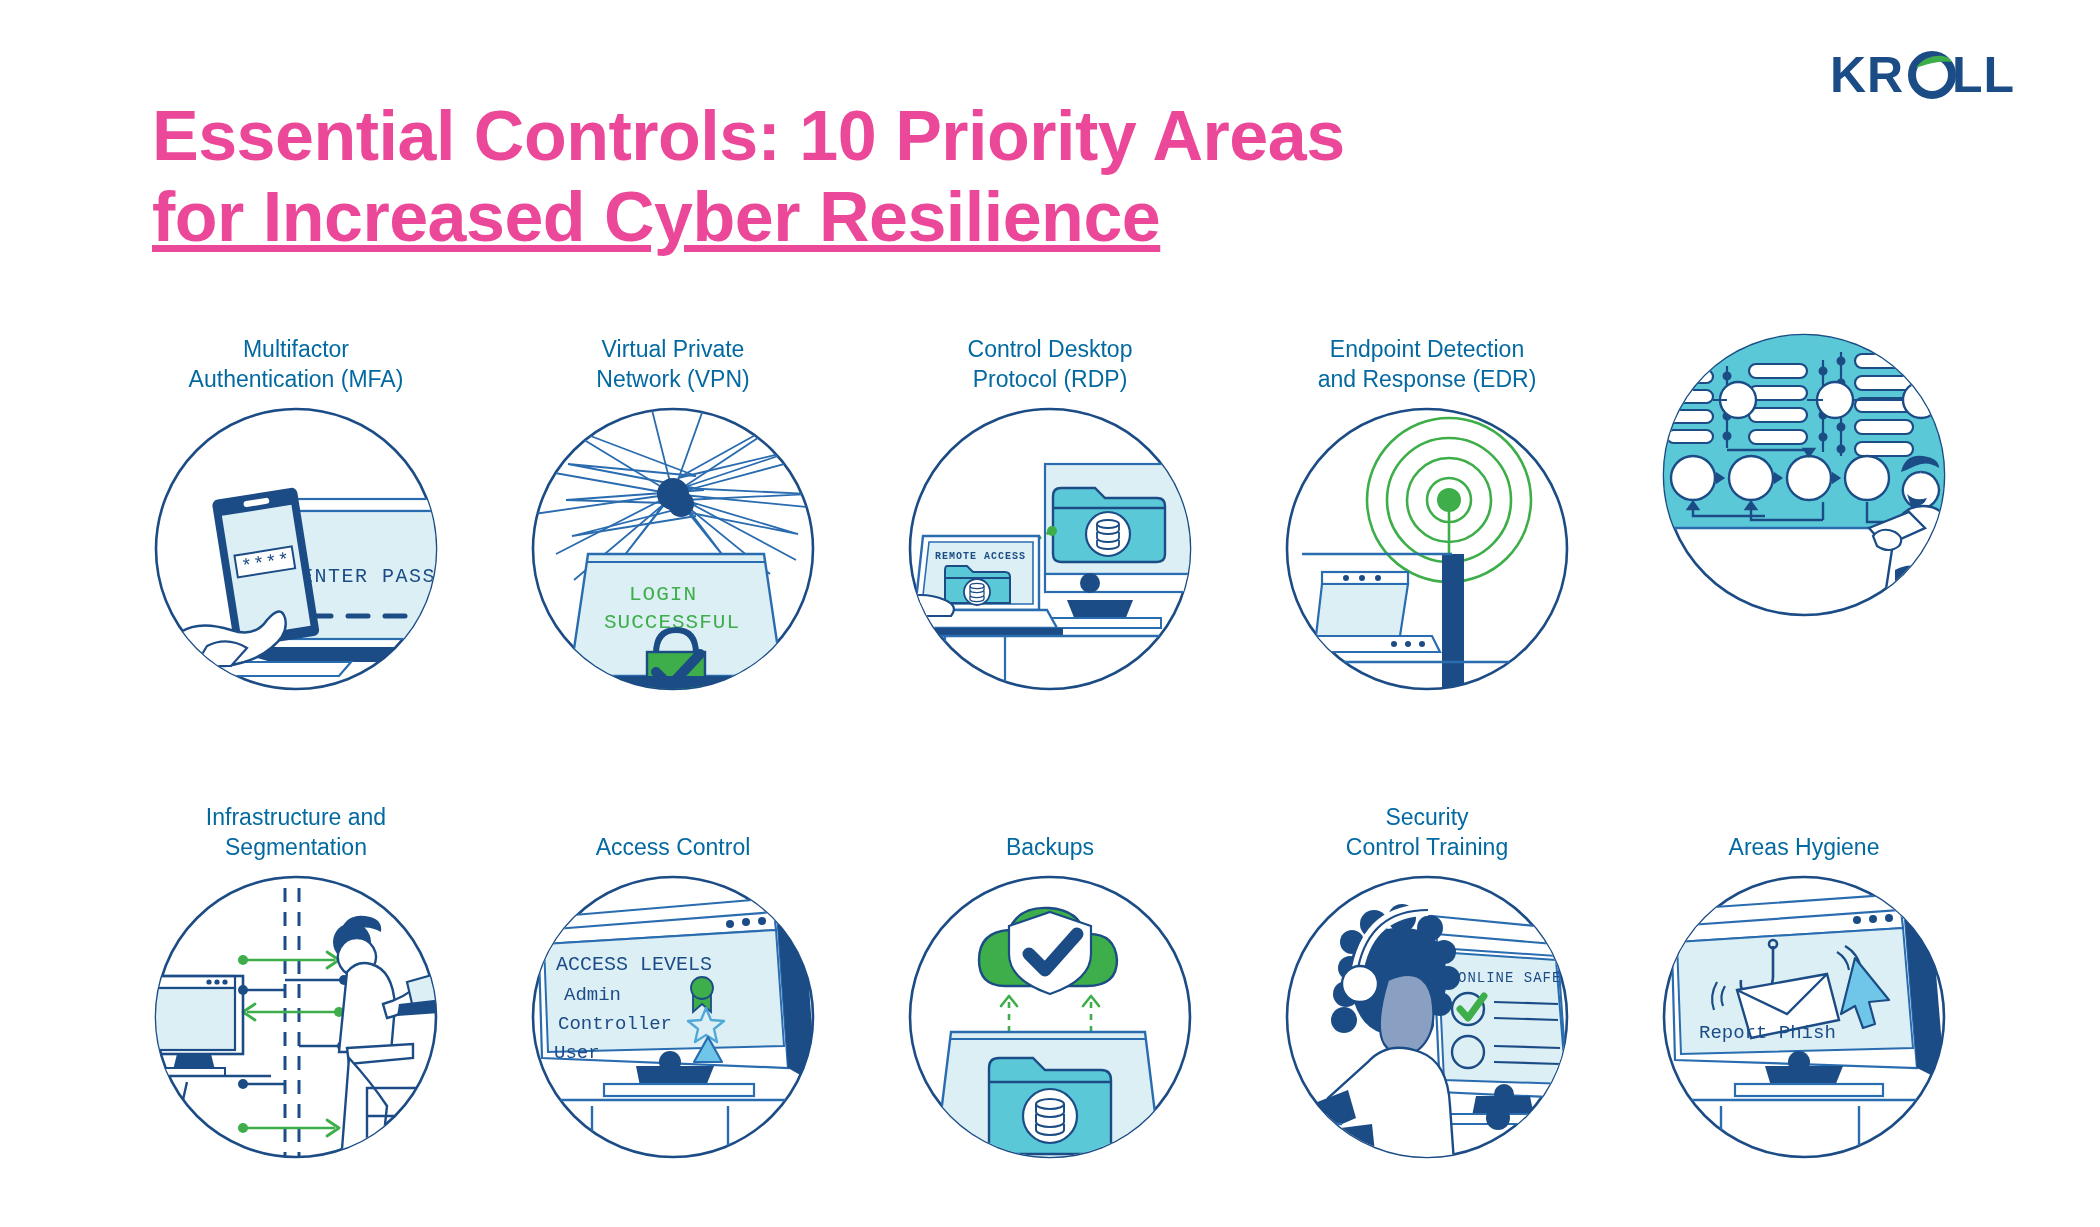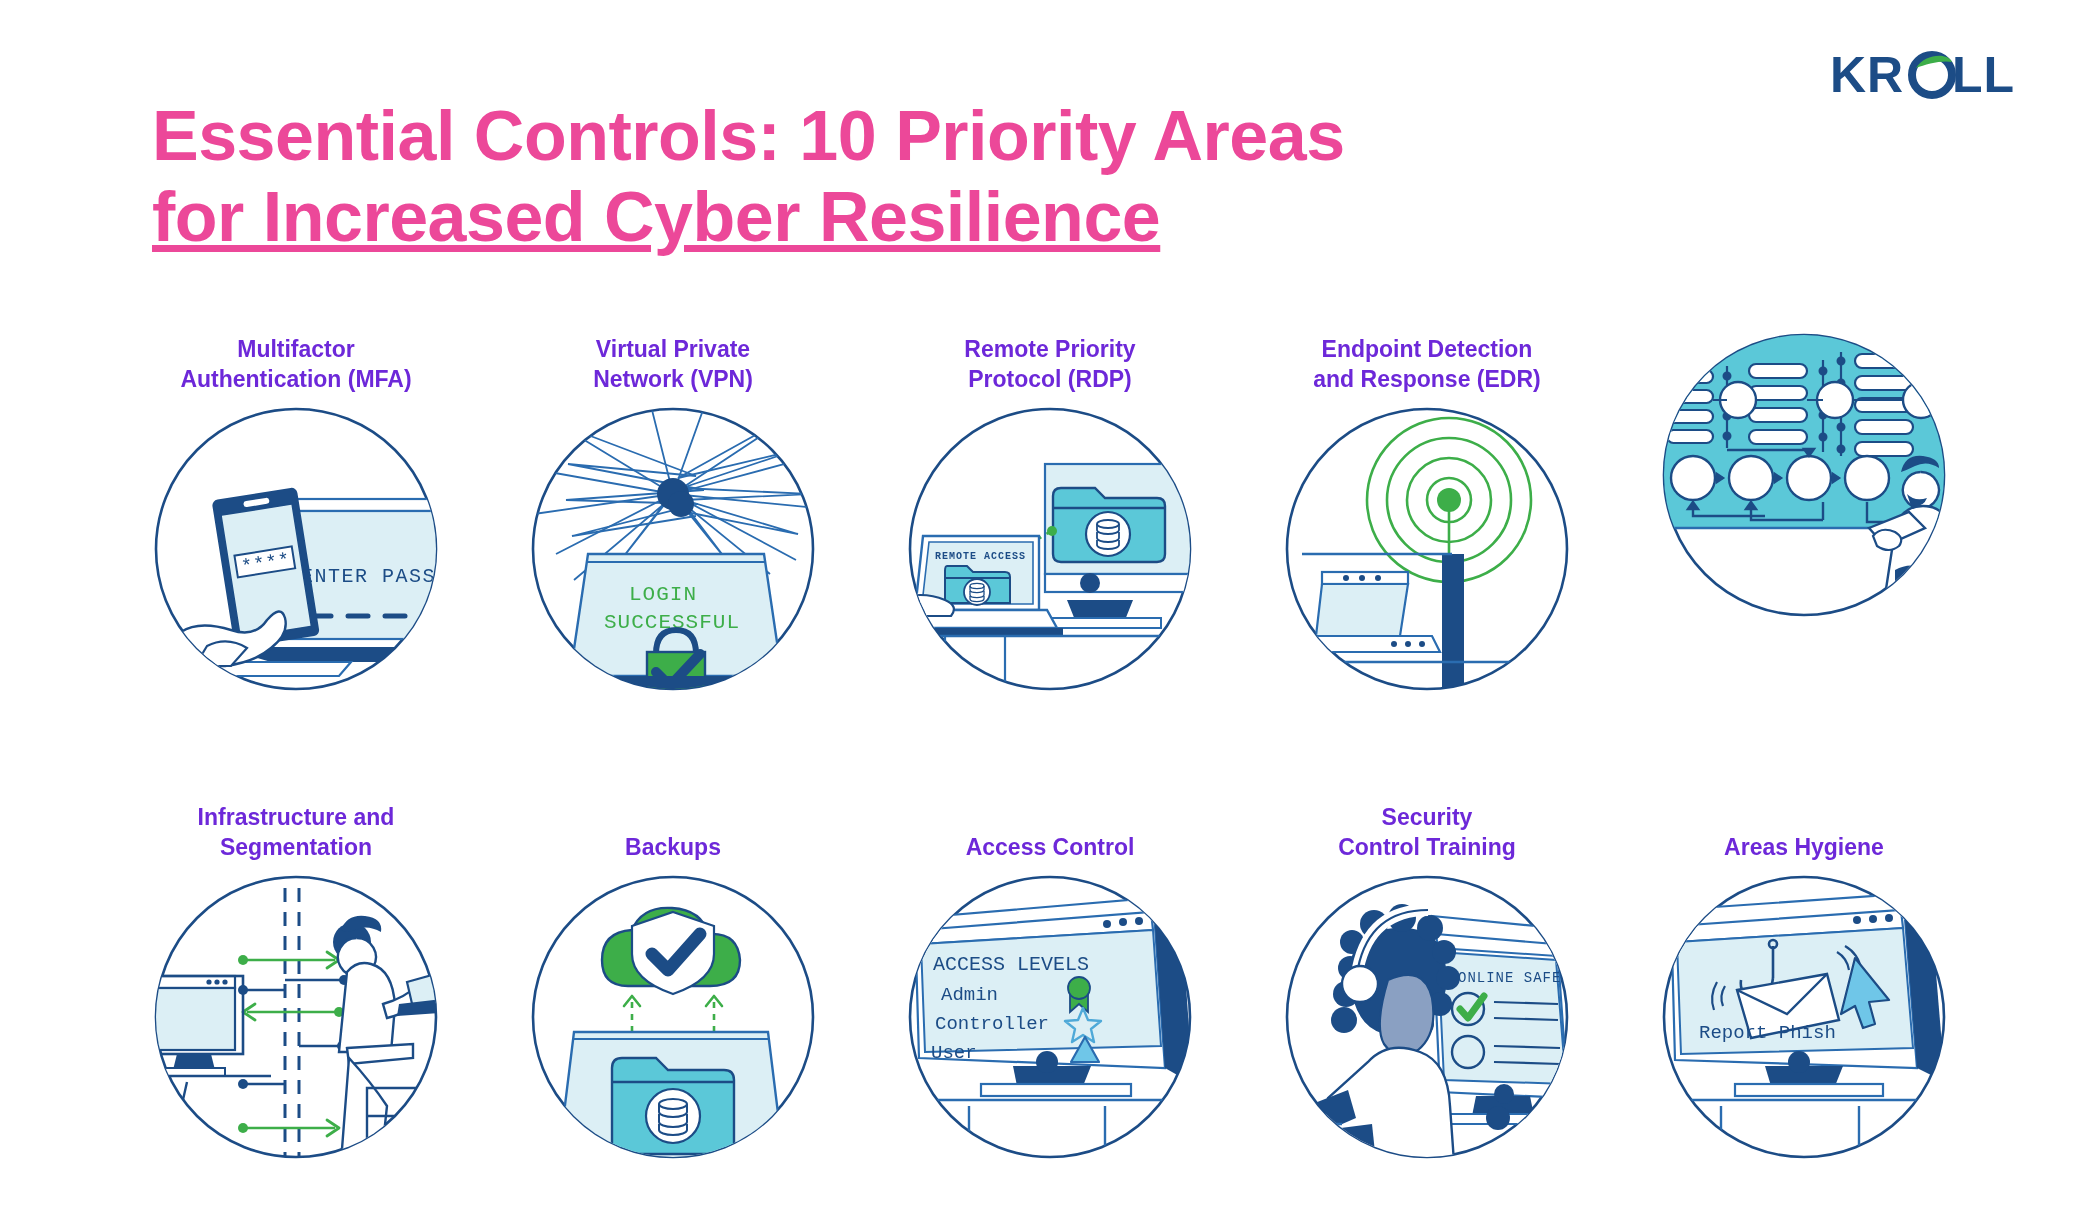--- a/index.html
+++ b/index.html
@@ -38,22 +38,22 @@
     justify-content:space-between;
   }
   .row.r2{margin-top:104px;}
   .card{
     width:352px;
     display:flex;
     flex-direction:column;
     align-items:center;
   }
   .card-label{
-    color:#6d28d9;
-    font-weight:bold;
+    color:#0369a1;
+    font-weight:normal;
     font-size:23px;
     line-height:1.28;
     text-align:center;
     min-height:64px;
     display:flex;
     flex-direction:column;
     justify-content:flex-end;
     margin-bottom:10px;
     white-space:pre-line;
   }
@@ -161,21 +161,21 @@
             <rect x="119" y="248" width="58" height="44" fill="#3DAE49" stroke="#1C4C86" stroke-width="2.4"></rect>
             <path d="M128 268 L142 282 L172 250" fill="none" stroke="#1C4C86" stroke-width="10" stroke-linecap="round" stroke-linejoin="round"></path>
 
             <rect x="20" y="272" width="256" height="16" fill="#1C4C86"></rect>
           </g>
         </svg>
       </div>
     </div>
 
     <div class="card">
-      <div class="card-label">Remote Priority
+      <div class="card-label">Control Desktop
 Protocol (RDP)</div>
       <div class="circle-wrap">
         <svg viewBox="0 0 290 290">
           <defs>
               <clipPath id="c3">
                 <circle cx="145" cy="145" r="140"></circle>
               </clipPath>
             </defs>
           <circle cx="145" cy="145" r="140" fill="#fff" stroke="#1C4C86" stroke-width="2.6"></circle>
           <g clip-path="url(#c3)">
@@ -438,20 +438,70 @@
             <path d="M196 176 L262 172 L262 186 L198 192 Z" fill="#fff" stroke="#1C4C86" stroke-width="2.4"></path>
             <path d="M198 186 q22 24 38 48 l-6 56 L190 290 Z" fill="#fff" stroke="#1C4C86" stroke-width="2.4"></path>
             <path d="M216 216 L284 216 L284 290 L216 290 Z" fill="none" stroke="#1C4C86" stroke-width="2.4"></path>
             <line x1="216" y1="244" x2="284" y2="244" stroke="#1C4C86" stroke-width="2.4"></line>
           </g>
         </svg>
       </div>
     </div>
 
     <div class="card">
+      <div class="card-label">Access Control</div>
+      <div class="circle-wrap">
+        <svg viewBox="0 0 290 290">
+          <defs>
+              <clipPath id="c8">
+                <circle cx="145" cy="145" r="140"></circle>
+              </clipPath>
+            </defs>
+          <circle cx="145" cy="145" r="140" fill="#fff" stroke="#1C4C86" stroke-width="2.6"></circle>
+          <g clip-path="url(#c8)">
+
+            <path d="M10 46 L248 26 L260 196 L14 186 Z" fill="#fff" stroke="#2A6CB0" stroke-width="2.2"></path>
+            <path d="M14 58 L246 40 L248 58 L16 72 Z" fill="#fff" stroke="#2A6CB0" stroke-width="2.2"></path>
+            <g fill="#1C4C86">
+              <circle cx="202" cy="52" r="4"></circle>
+                <circle cx="218" cy="50" r="4"></circle>
+                <circle cx="234" cy="49" r="4"></circle>
+            </g>
+            <path d="M16 72 L248 58 L256 174 L20 180 Z" fill="#DCEFF5" stroke="#2A6CB0" stroke-width="2"></path>
+            <path d="M248 26 L276 44 L288 212 L260 196 Z" fill="#1C4C86"></path>
+
+            <text x="28" y="98" font-family="Liberation Mono, monospace" font-size="20" fill="#1C4C86">ACCESS LEVELS</text>
+            <text x="36" y="128" font-family="Liberation Mono, monospace" font-size="19" fill="#1C4C86">Admin</text>
+            <text x="30" y="157" font-family="Liberation Mono, monospace" font-size="19" fill="#1C4C86">Controller</text>
+            <text x="26" y="186" font-family="Liberation Mono, monospace" font-size="19" fill="#1C4C86">User</text>
+
+            <g>
+              <path d="M165 122 L165 140 L174 132 L183 140 L183 122 Z" fill="#3DAE49" stroke="#1C4C86" stroke-width="1.8"></path>
+              <circle cx="174" cy="116" r="11" fill="#3DAE49" stroke="#1C4C86" stroke-width="1.8"></circle>
+            </g>
+
+            <g>
+              <path d="M178 136 L183 148 L196 149 L186 157 L189 170 L178 163 L167 170 L170 157 L160 149 L173 148 Z" fill="#DCEFF5" stroke="#4FA9D8" stroke-width="2.4" stroke-linejoin="round"></path>
+            </g>
+
+            <g>
+              <path d="M180 165 L194 190 L166 190 Z" fill="#6FC6E8" stroke="#2A6CB0" stroke-width="2.2" stroke-linejoin="round"></path>
+            </g>
+
+            <path d="M112 214 L178 214 L186 194 L108 194 Z" fill="#1C4C86"></path>
+            <circle cx="142" cy="190" r="11" fill="#1C4C86"></circle>
+            <rect x="76" y="212" width="150" height="12" fill="#fff" stroke="#2A6CB0" stroke-width="2.2"></rect>
+            <line x1="-8" y1="228" x2="300" y2="228" stroke="#2A6CB0" stroke-width="2.4"></line>
+            <path d="M64 234 L64 290 M200 234 L200 290" stroke="#2A6CB0" stroke-width="2.4"></path>
+          </g>
+        </svg>
+      </div>
+    </div>
+
+    <div class="card">
       <div class="card-label">Backups</div>
       <div class="circle-wrap">
         <svg viewBox="0 0 290 290">
           <defs>
               <clipPath id="c7">
                 <circle cx="145" cy="145" r="140"></circle>
               </clipPath>
             </defs>
           <circle cx="145" cy="145" r="140" fill="#fff" stroke="#1C4C86" stroke-width="2.6"></circle>
           <g clip-path="url(#c7)">
@@ -474,70 +524,20 @@
 
             <path d="M94 186 L128 186 L140 198 L196 198 q10 0 10 10 L206 272 q0 10 -10 10 L94 282 q-10 0 -10 -10 L84 196 q0 -10 10 -10 Z" fill="#5BC8D8" stroke="#1C4C86" stroke-width="2.4"></path>
             <line x1="85" y1="210" x2="206" y2="210" stroke="#1C4C86" stroke-width="2.4"></line>
             <circle cx="145" cy="244" r="27" fill="#fff" stroke="#1C4C86" stroke-width="2.2"></circle>
             <g fill="none" stroke="#1C4C86" stroke-width="2">
               <ellipse cx="145" cy="232" rx="14" ry="5"></ellipse>
               <path d="M131 232 v8 a14 5 0 0 0 28 0 v-8"></path>
               <path d="M131 242 v8 a14 5 0 0 0 28 0 v-8"></path>
               <path d="M131 252 v6 a14 5 0 0 0 28 0 v-6"></path>
             </g>
-          </g>
-        </svg>
-      </div>
-    </div>
-
-    <div class="card">
-      <div class="card-label">Access Control</div>
-      <div class="circle-wrap">
-        <svg viewBox="0 0 290 290">
-          <defs>
-              <clipPath id="c8">
-                <circle cx="145" cy="145" r="140"></circle>
-              </clipPath>
-            </defs>
-          <circle cx="145" cy="145" r="140" fill="#fff" stroke="#1C4C86" stroke-width="2.6"></circle>
-          <g clip-path="url(#c8)">
-
-            <path d="M10 46 L248 26 L260 196 L14 186 Z" fill="#fff" stroke="#2A6CB0" stroke-width="2.2"></path>
-            <path d="M14 58 L246 40 L248 58 L16 72 Z" fill="#fff" stroke="#2A6CB0" stroke-width="2.2"></path>
-            <g fill="#1C4C86">
-              <circle cx="202" cy="52" r="4"></circle>
-                <circle cx="218" cy="50" r="4"></circle>
-                <circle cx="234" cy="49" r="4"></circle>
-            </g>
-            <path d="M16 72 L248 58 L256 174 L20 180 Z" fill="#DCEFF5" stroke="#2A6CB0" stroke-width="2"></path>
-            <path d="M248 26 L276 44 L288 212 L260 196 Z" fill="#1C4C86"></path>
-
-            <text x="28" y="98" font-family="Liberation Mono, monospace" font-size="20" fill="#1C4C86">ACCESS LEVELS</text>
-            <text x="36" y="128" font-family="Liberation Mono, monospace" font-size="19" fill="#1C4C86">Admin</text>
-            <text x="30" y="157" font-family="Liberation Mono, monospace" font-size="19" fill="#1C4C86">Controller</text>
-            <text x="26" y="186" font-family="Liberation Mono, monospace" font-size="19" fill="#1C4C86">User</text>
-
-            <g>
-              <path d="M165 122 L165 140 L174 132 L183 140 L183 122 Z" fill="#3DAE49" stroke="#1C4C86" stroke-width="1.8"></path>
-              <circle cx="174" cy="116" r="11" fill="#3DAE49" stroke="#1C4C86" stroke-width="1.8"></circle>
-            </g>
-
-            <g>
-              <path d="M178 136 L183 148 L196 149 L186 157 L189 170 L178 163 L167 170 L170 157 L160 149 L173 148 Z" fill="#DCEFF5" stroke="#4FA9D8" stroke-width="2.4" stroke-linejoin="round"></path>
-            </g>
-
-            <g>
-              <path d="M180 165 L194 190 L166 190 Z" fill="#6FC6E8" stroke="#2A6CB0" stroke-width="2.2" stroke-linejoin="round"></path>
-            </g>
-
-            <path d="M112 214 L178 214 L186 194 L108 194 Z" fill="#1C4C86"></path>
-            <circle cx="142" cy="190" r="11" fill="#1C4C86"></circle>
-            <rect x="76" y="212" width="150" height="12" fill="#fff" stroke="#2A6CB0" stroke-width="2.2"></rect>
-            <line x1="-8" y1="228" x2="300" y2="228" stroke="#2A6CB0" stroke-width="2.4"></line>
-            <path d="M64 234 L64 290 M200 234 L200 290" stroke="#2A6CB0" stroke-width="2.4"></path>
           </g>
         </svg>
       </div>
     </div>
 
     <div class="card">
       <div class="card-label">Security
 Control Training</div>
       <div class="circle-wrap">
         <svg viewBox="0 0 290 290">

